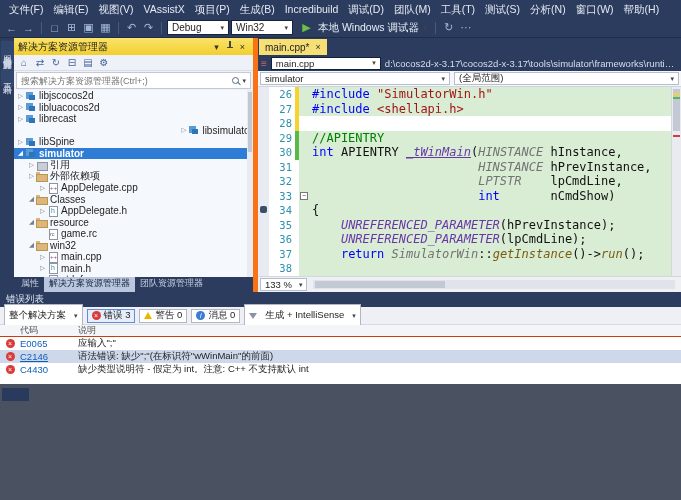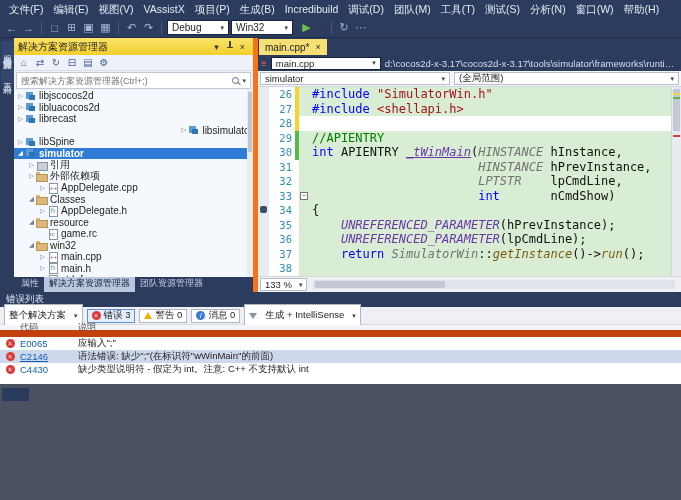--- a/index.html
+++ b/index.html
@@ -105,21 +105,21 @@
   .error-panel { height:92px; background:#2c3c5e; display:flex; flex-direction:column; }
   .ep-title { height:15px; color:#dfe6f2; font-size:9.5px; padding-left:6px; display:flex; align-items:center; }
   .ep-toolbar { height:18px; background:#eef0f5; border-bottom:1px solid #d6dae2; display:flex; align-items:center; gap:4px; padding:0 4px; }
   .ep-combo { background:#fff; border:1px solid #b0b6c2; height:24px; font-size:9.5px; display:flex; align-items:center; padding:0 4px; gap:8px; flex:none; }
   .ep-btn { background:#fff; border:1px solid #b0b6c2; height:14px; font-size:9.5px; display:flex; align-items:center; padding:0 4px; gap:3px; flex:none; }
   .ep-btn.pressed { border-color:#5f8fd0; background:#e6eefb; }
   .err-circle { width:9px; height:9px; border-radius:50%; background:#d93a3a; color:#fff; font-size:7px; line-height:9px; text-align:center; flex:none; }
   .warn-tri { width:0; height:0; border-left:4px solid transparent; border-right:4px solid transparent; border-bottom:7px solid #f0b400; flex:none; }
   .info-circle { width:9px; height:9px; border-radius:50%; background:#3b7bd4; color:#fff; font-size:7px; line-height:9px; text-align:center; font-style:italic; flex:none; }
   .funnel-icon { width:0; height:0; border-left:4px solid transparent; border-right:4px solid transparent; border-top:6px solid #8a93a3; flex:none; }
-  .ep-header { height:12px; background:#f3f5f8; border-bottom:7px solid #c2410c; display:flex; align-items:center; font-size:9px; color:#555; }
+  .ep-header { height:12px; background:#f3f5f8; border-bottom:1px solid #c2410c; display:flex; align-items:center; font-size:9px; color:#555; }
   .col-icon { width:20px; flex:none; }
   .col-code { width:58px; flex:none; }
   .col-desc { flex:1; }
   .ep-rows { background:#fff; flex:1; }
   .ep-row { height:13px; display:flex; align-items:center; font-size:9.5px; background:#fff; }
   .ep-row.selected { background:#cdd9ea; }
   .ep-row .col-icon { display:flex; justify-content:center; }
   .code-link { color:#0e5fbd; }
   .code-link.underline { text-decoration:underline; }
   .ep-desc { overflow:hidden; white-space:nowrap; text-overflow:ellipsis; }
@@ -165,20 +165,21 @@
     <div class="tb-combo">
       <span>Debug</span>
       <span class="chev">▾</span>
     </div>
     <div class="tb-combo">
       <span>Win32</span>
       <span class="chev">▾</span>
     </div>
     <div class="run-btn">
       <span class="tb-icon green">▶</span>
+      <span>本地 Windows 调试器</span>
       <span class="chev">▾</span>
     </div>
     <span class="tb-sep"></span>
     <span class="tb-icon">↻</span>
     <span class="tb-icon">⋯</span>
   </div>
 
   <div class="main-row">
 
     <div class="side-strip" id="side-strip">

